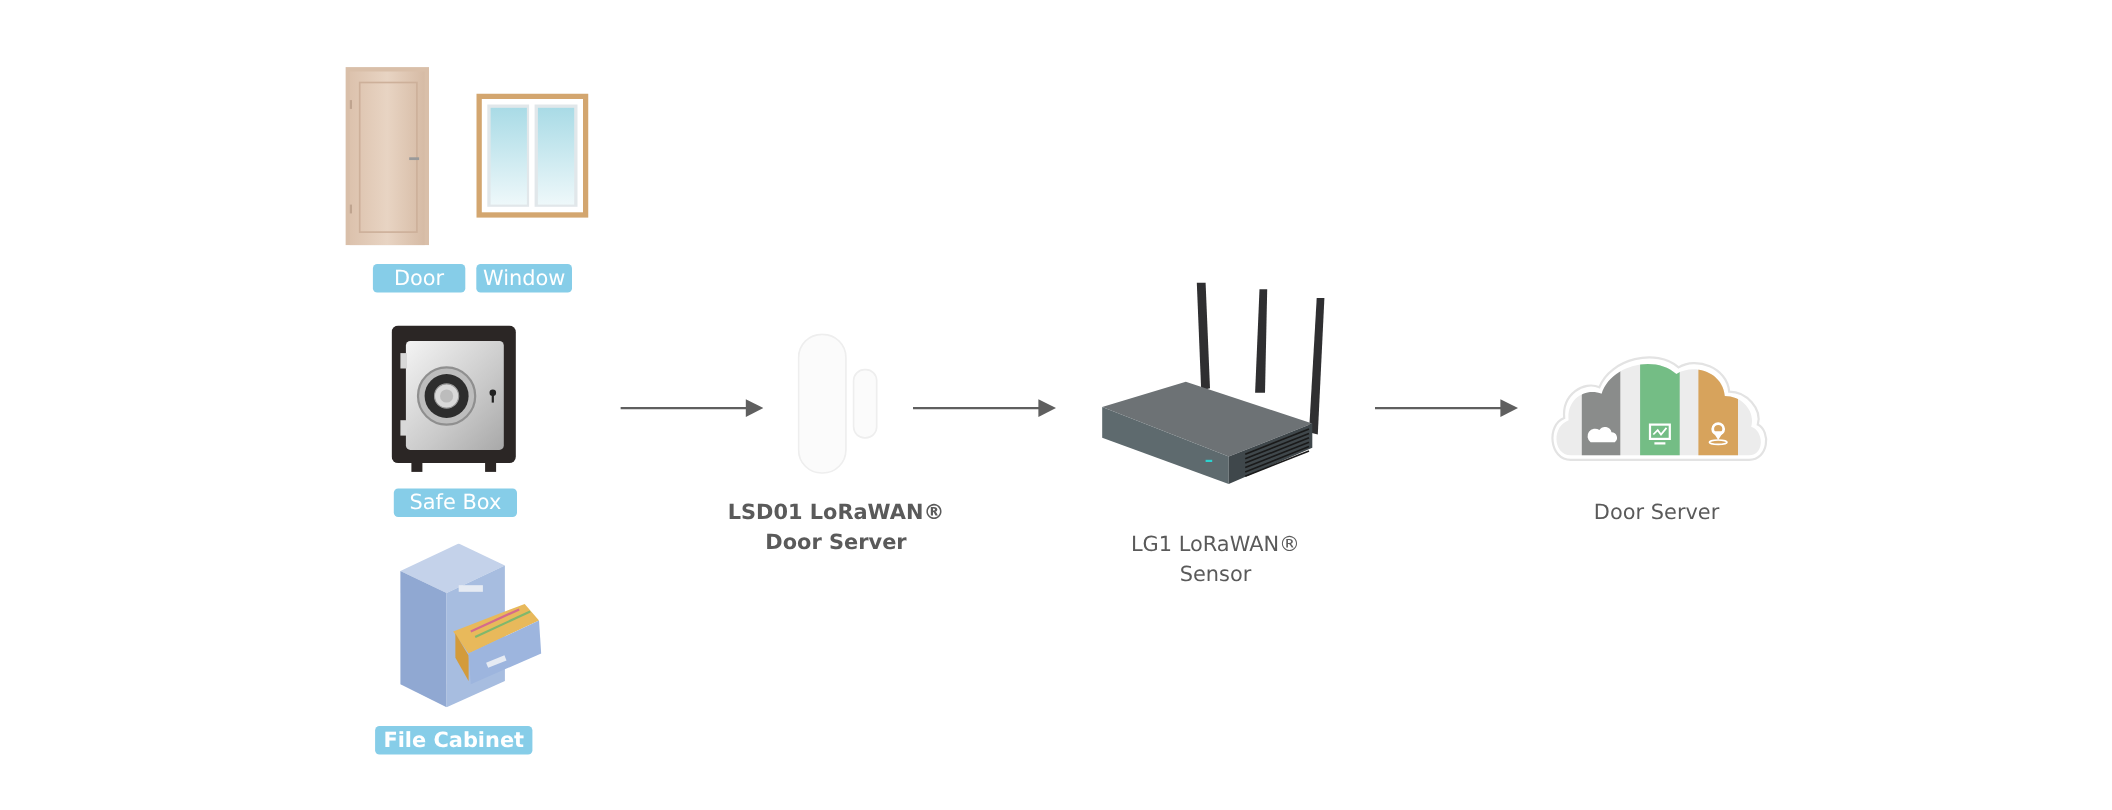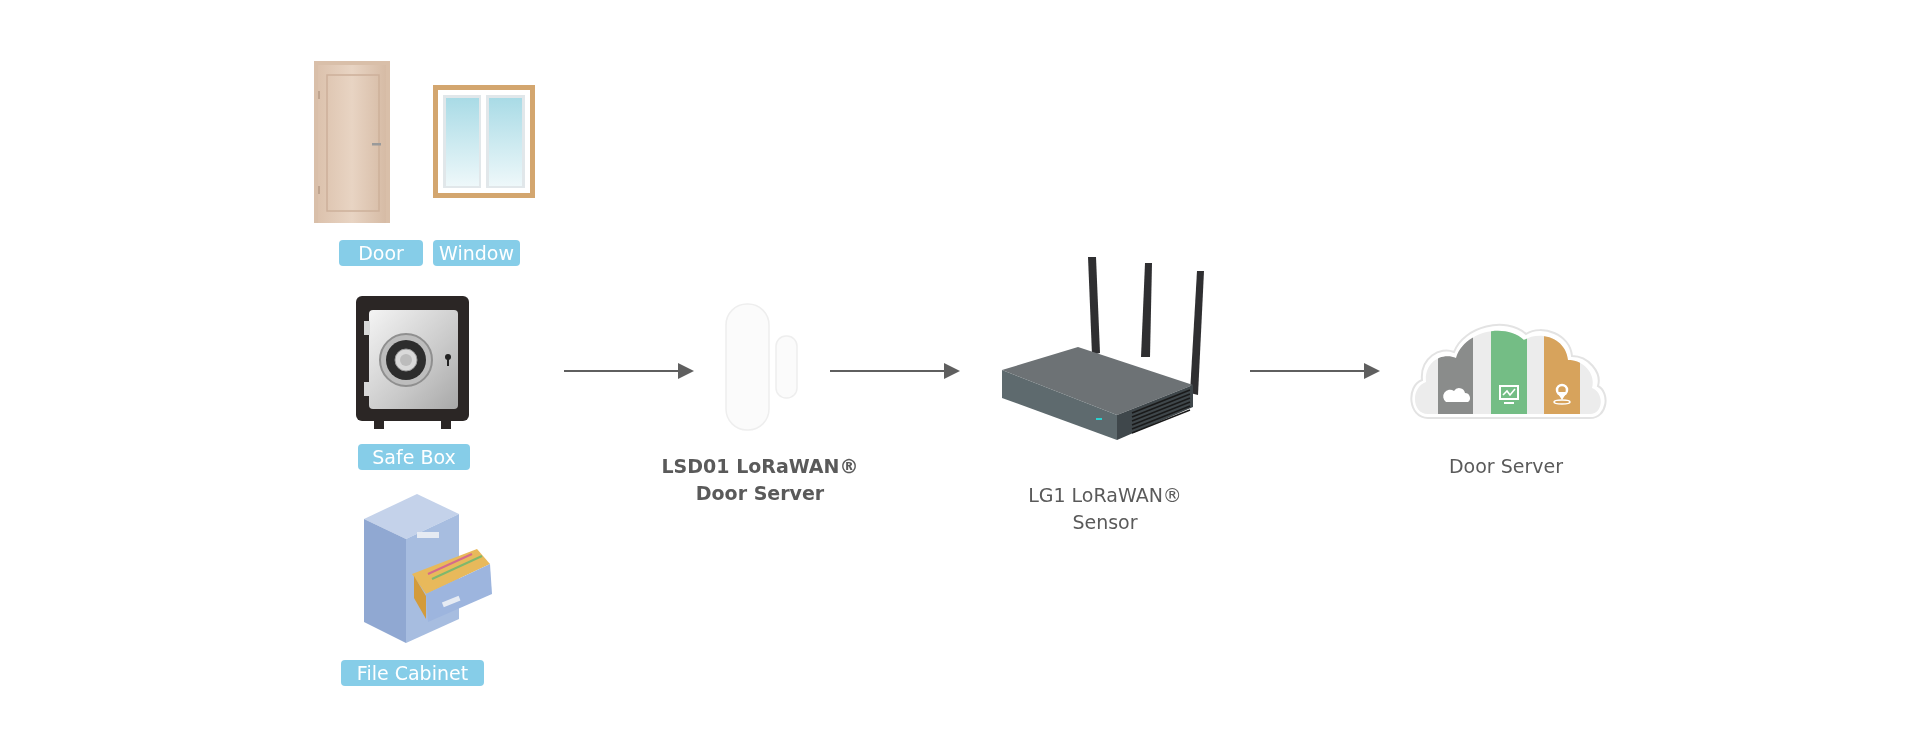--- a/index.html
+++ b/index.html
@@ -84,21 +84,21 @@
     <polygon points="44,45 97,20 97,125 44,149" fill="#a7bde0"></polygon>
     <rect x="55" y="38" width="22" height="6" fill="#e6ebf3"></rect>
     <polygon points="50,80 115,55 128,70 64,100" fill="#e8b95b"></polygon>
     <polygon points="52,82 64,102 64,125 52,104" fill="#d39b3b"></polygon>
     <polygon points="64,100 128,70 130,100 66,128" fill="#9db5de"></polygon>
     <rect x="80" y="105" width="18" height="5" fill="#e6ebf3" transform="rotate(-22 89 107)"></rect>
     <line x1="70" y1="85" x2="120" y2="62" stroke="#7fb86c" stroke-width="2"></line>
     <line x1="66" y1="80" x2="110" y2="60" stroke="#d56a8c" stroke-width="2"></line>
   </svg>
 </div>
-<div class="badge" style="left:341px;top:660px;width:143px;">File Cabinet</div>
+<div class="badge" style="left:341px;top:660px;width:143px;font-weight:bold;">File Cabinet</div>
 
 <div class="abs" style="left:564px;top:362px;">
   <svg width="130" height="18" viewBox="0 0 130 18">
     <line x1="0" y1="9" x2="115" y2="9" stroke="#5f5f5f" stroke-width="2"></line>
     <polygon points="114,1 130,9 114,17" fill="#5f5f5f"></polygon>
   </svg>
 </div>
 
 <div class="abs" style="left:725px;top:303px;width:75px;height:128px;">
   <svg width="75" height="128" viewBox="0 0 75 128">

